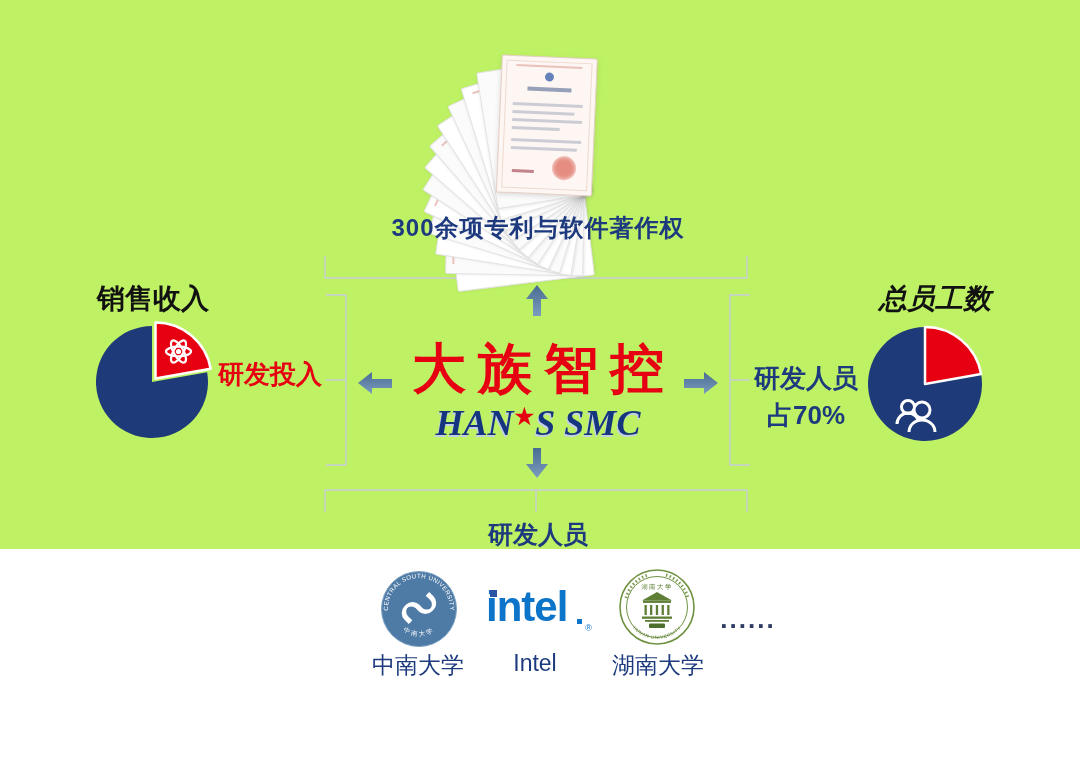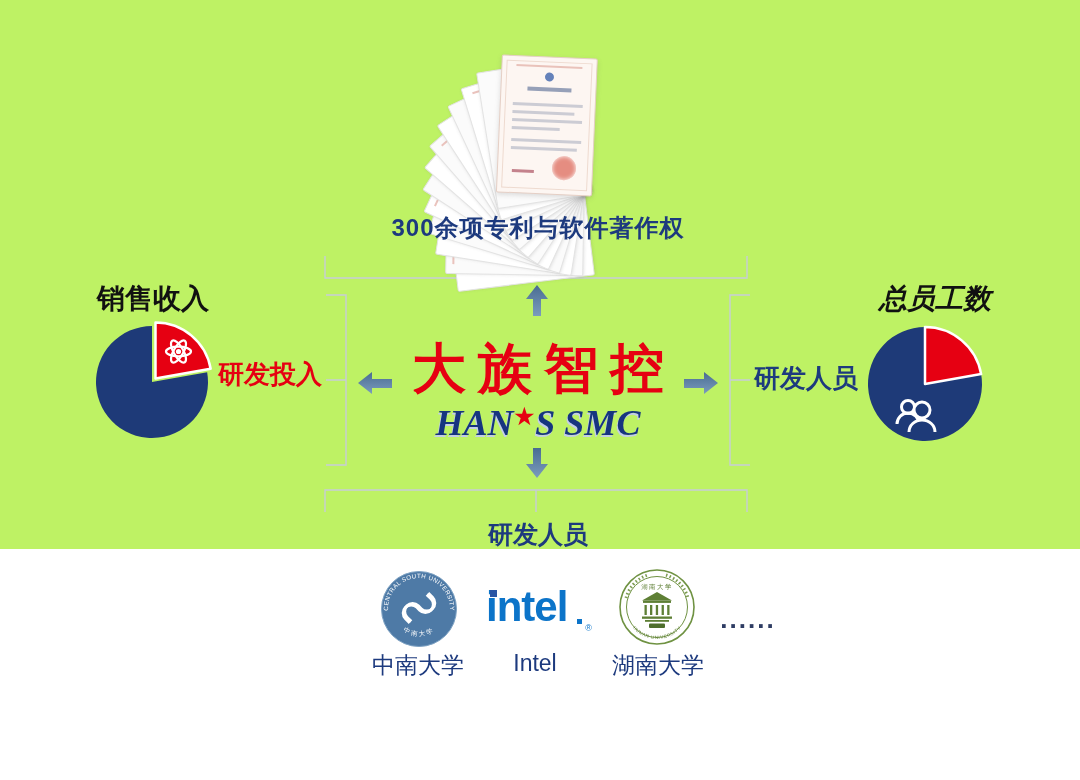--- a/index.html
+++ b/index.html
@@ -168,20 +168,21 @@
       <g transform="translate(55,98)" stroke="#ffffff" stroke-width="3" fill="none">
         <circle cx="-7" cy="-11" r="6.5"></circle>
         <path d="M-18,6 a11,11 0 0 1 22,0"></path>
         <circle cx="7" cy="-8" r="8" fill="#1e3a78"></circle>
         <path d="M-6,14 a13,12 0 0 1 26,0" fill="#1e3a78"></path>
       </g>
     </svg>
   </div>
   <div class="callout right">
     <div>研发人员</div>
+    <div>占70%</div>
   </div>
 
   <div class="partners-title">研发人员</div>
 
   <div class="seal csu">
     <svg width="78" height="78" viewBox="0 0 78 78" xmlns="http://www.w3.org/2000/svg" xmlns:xlink="http://www.w3.org/1999/xlink">
       <defs>
         <path id="csuTop" d="M8,39 A31,31 0 0 1 70,39"></path>
         <path id="csuBot" d="M12,39 A27,27 0 0 0 66,39"></path>
       </defs>

